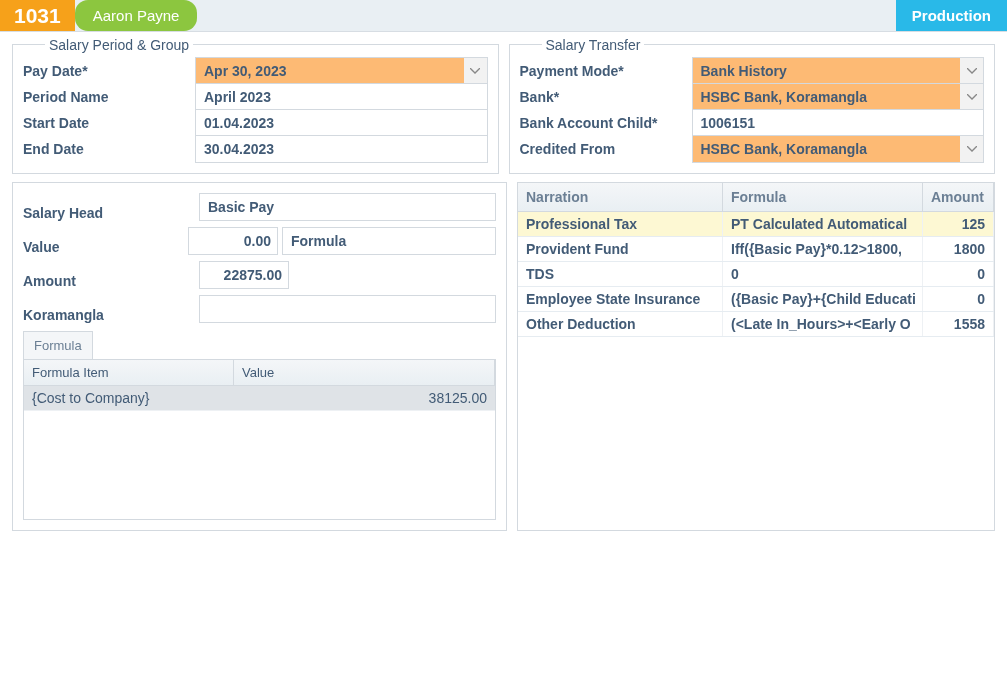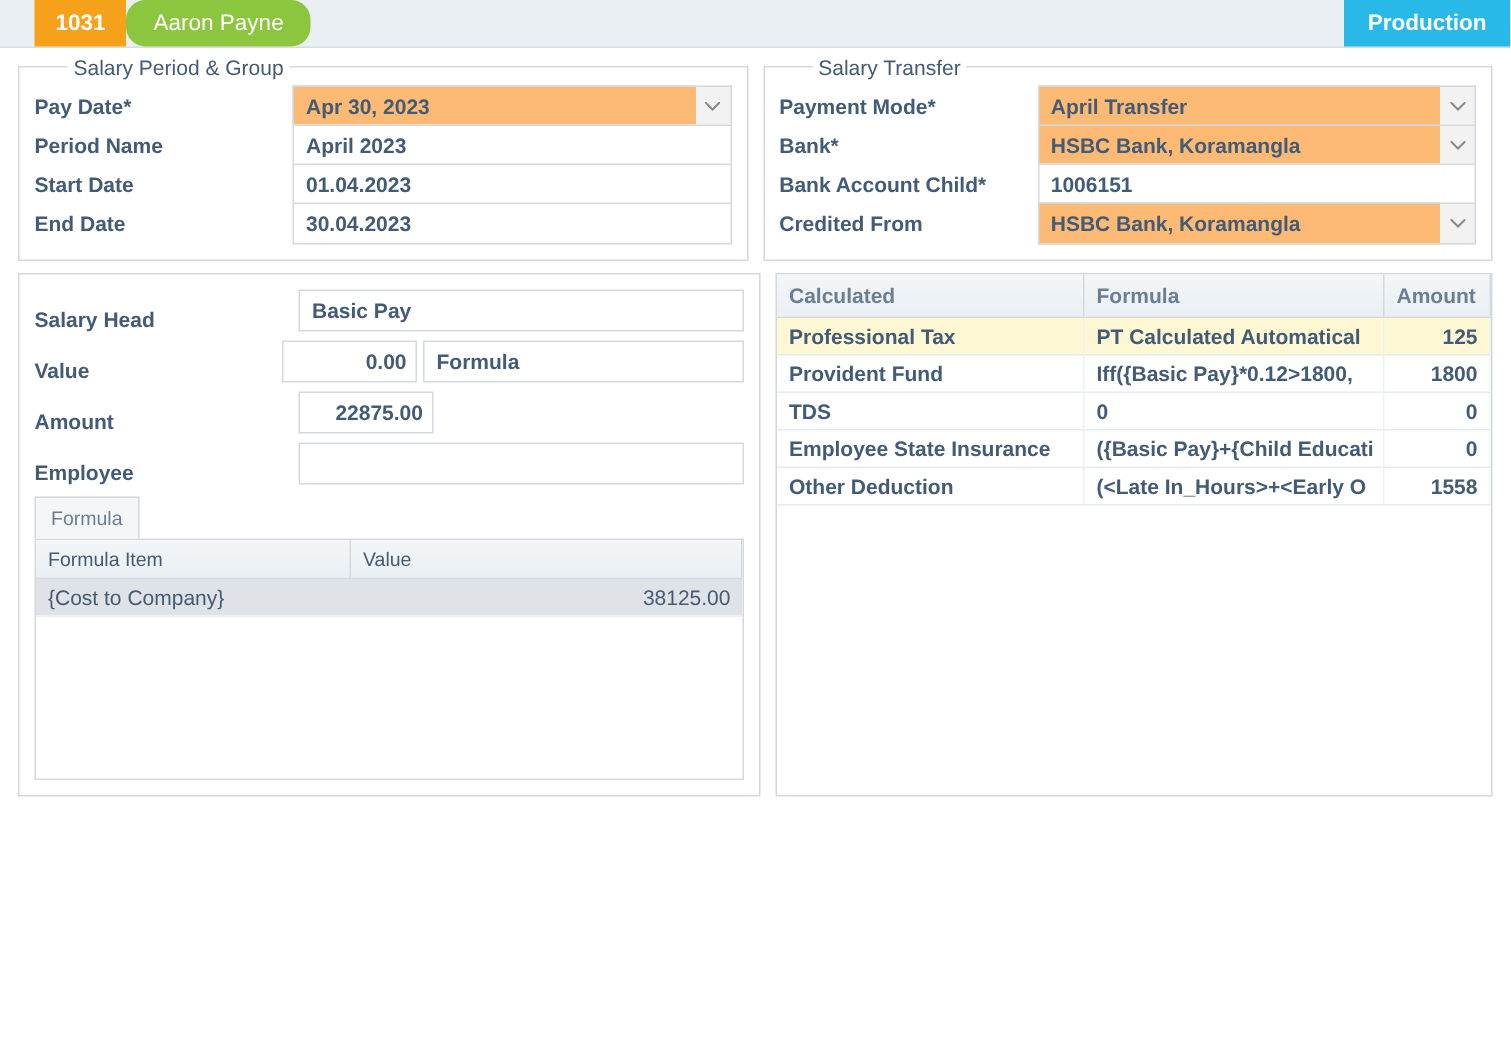--- a/index.html
+++ b/index.html
@@ -19,22 +19,21 @@
       border-bottom: 1px solid #d7dde3;
       align-items: stretch;
     }
     .top-id {
       background: #f6a11a;
       color: #fff;
       font-weight: 700;
       padding: 0 14px;
       display: flex;
       align-items: center;
-      font-size: 15px;
-      margin-left: 23px;
+      font-size: 21px;
     }
     .top-name {
       background: #8cc63f;
       color: #fff;
       font-weight: 400;
       padding: 0 18px;
       display: flex;
       align-items: center;
       font-size: 15px;
       border-radius: 13px;
@@ -254,21 +253,21 @@
         <input class="input-text" value="30.04.2023" style="">
       </div>
     </div>
 
     <div class="panel">
       <span class="panel-legend">Salary Transfer</span>
 
       <div class="field-row">
         <div class="label">Payment Mode*</div>
         <div class="select-wrap">
-          <div class="input-readonly">April Transfer</div>
+          <div class="input-readonly">Bank History</div>
           <div class="select-arrow">
             <svg width="10" height="6" viewBox="0 0 10 6">
                 <path d="M0 0 L5 5 L10 0" fill="none" stroke="#888" stroke-width="1.3"></path>
               </svg>
           </div>
         </div>
       </div>
 
       <div class="field-row">
         <div class="label">Bank*</div>
@@ -315,21 +314,21 @@
         <input class="num-input" value="0.00" style="">
         <input class="input-text" style="flex: 1 1 0%;" value="Formula">
       </div>
 
       <div class="subrow">
         <div class="small-label">Amount</div>
         <input class="num-input" value="22875.00" style="">
       </div>
 
       <div class="subrow">
-        <div class="small-label">Employee</div>
+        <div class="small-label">Koramangla</div>
         <input class="input-text" style="flex: 1 1 0%;" value="">
       </div>
 
       <div class="tabs">
         <div class="tab">Formula</div>
       </div>
 
       <div class="history-table">
         <div class="ht-head">
           <div class="ht-col1">Formula Item</div>
@@ -338,21 +337,21 @@
         <div class="ht-row">
           <div class="ht-col1">{Cost to Company}</div>
           <div class="ht-col2">38125.00</div>
         </div>
       </div>
     </div>
 
     <div class="panel-bottom" style="padding:0">
       <div class="ded-table" style="border:none;height:100%">
         <div class="dt-head">
-          <div class="dt-c1">Calculated</div>
+          <div class="dt-c1">Narration</div>
           <div class="dt-c2">Formula</div>
           <div class="dt-c3">Amount</div>
         </div>
         <div class="dt-row selected">
           <div class="dt-c1">Professional Tax</div>
           <div class="dt-c2">PT Calculated Automatical</div>
           <div class="dt-c3">125</div>
         </div>
         <div class="dt-row">
           <div class="dt-c1">Provident Fund</div>

